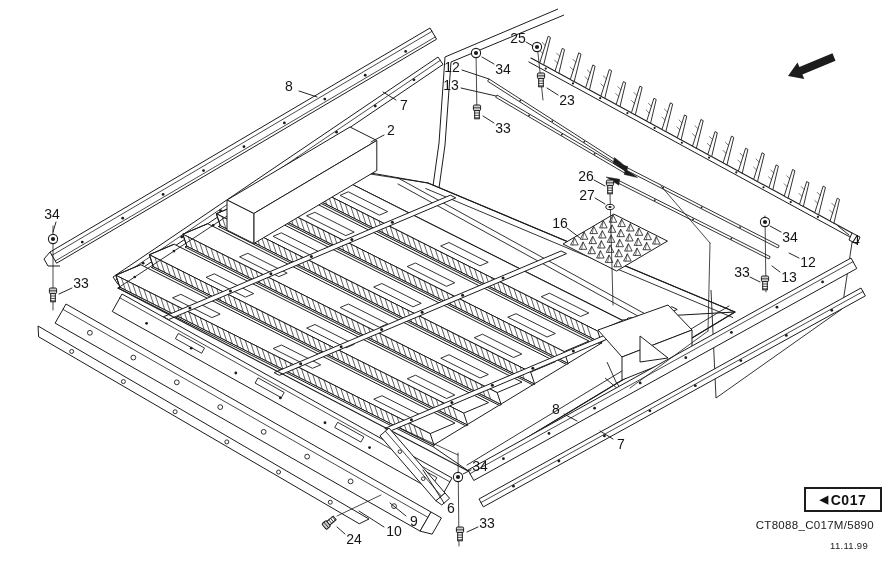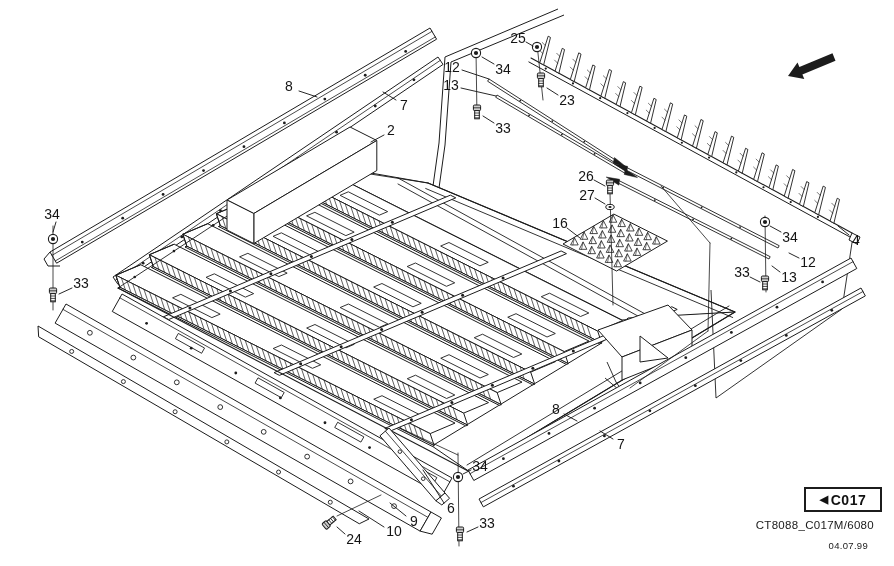--- a/index.html
+++ b/index.html
@@ -853,15 +853,15 @@
       </g>
     <g>
         <polygon points="832.5,53.3 799.4,67 797.5,62.4 788,76 804.3,79 802.4,74.4 835.5,60.7" fill="#1c1c1c"></polygon>
       </g>
   </svg>
 
   <div class="codebox">
     <span class="tri">◀</span>
     <span>C017</span>
   </div>
-  <div class="docref">CT8088_C017M/6080</div>
-  <div class="docdate">04.07.99</div>
+  <div class="docref">CT8088_C017M/5890</div>
+  <div class="docdate">11.11.99</div>
 </div>
 
 </body></html>

